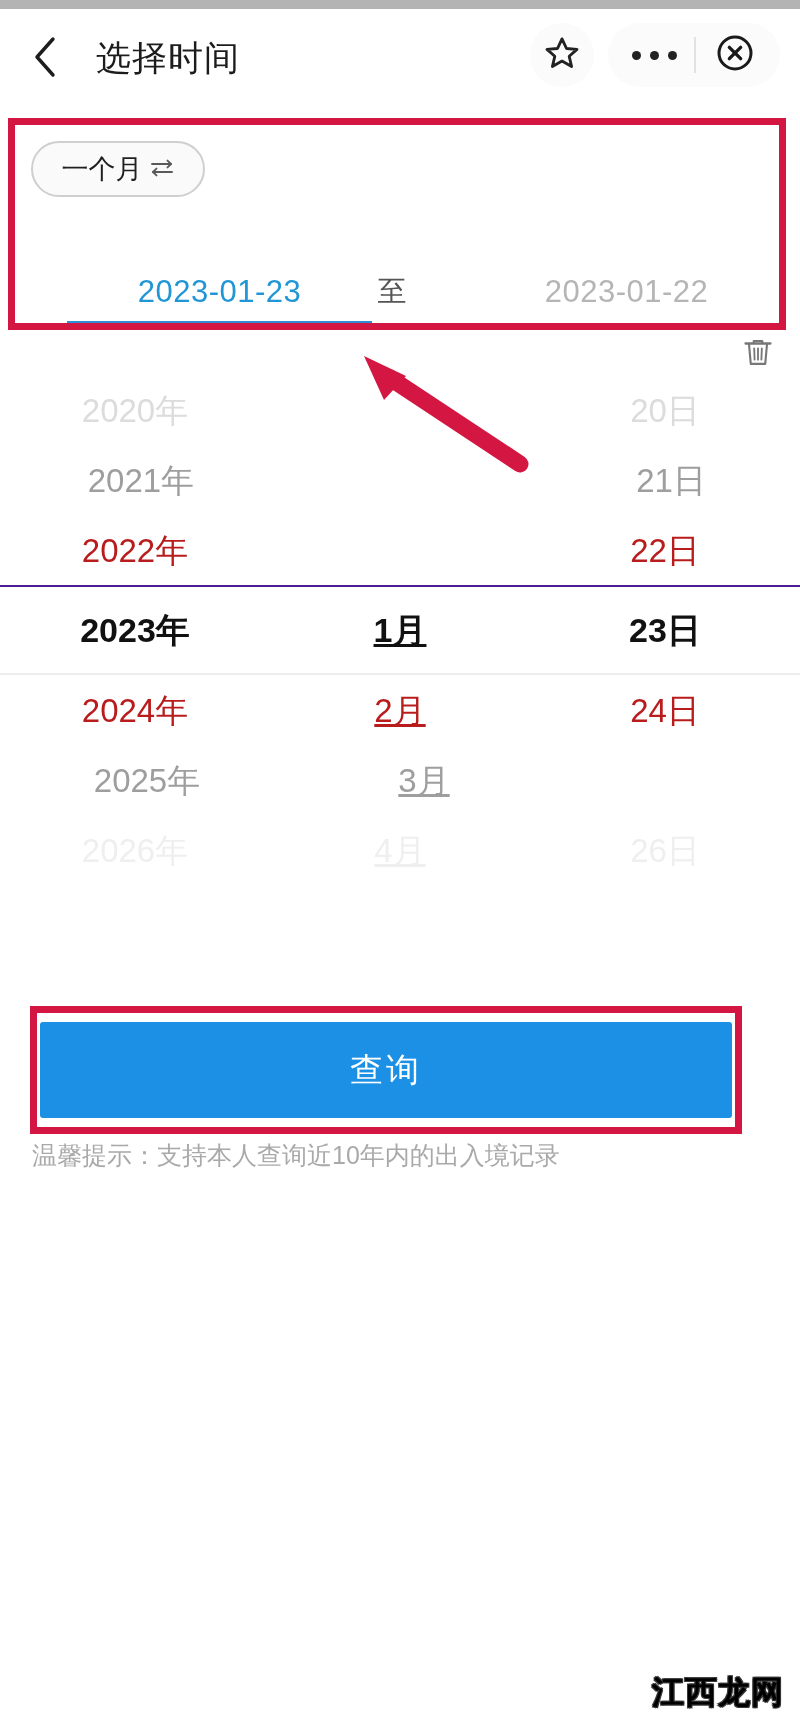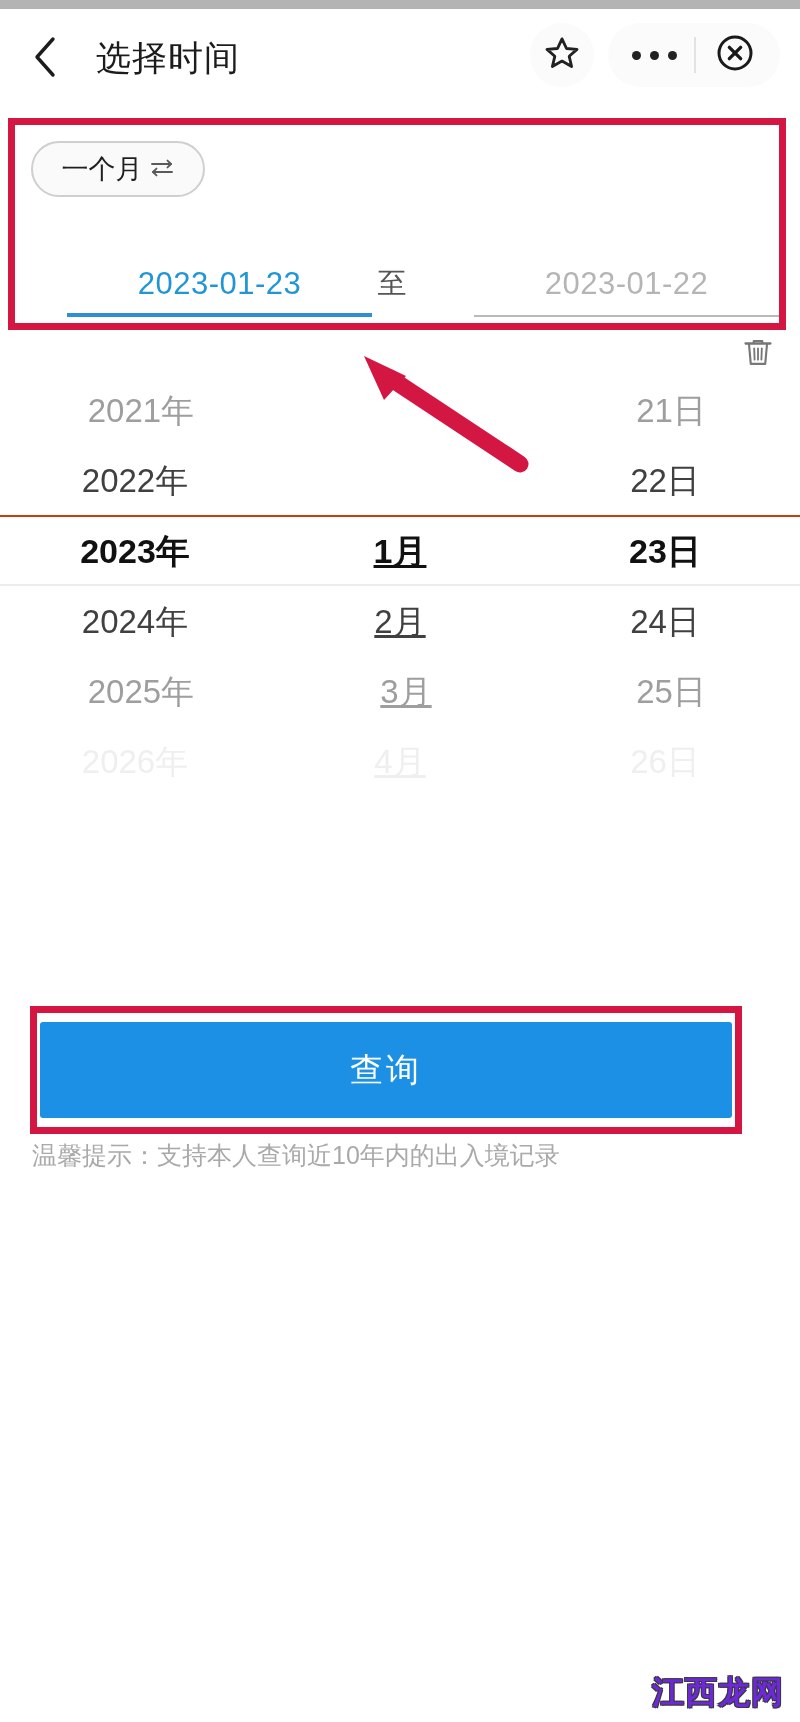--- a/index.html
+++ b/index.html
@@ -142,21 +142,21 @@
     color: #5a5a5a;
     line-height: 1;
   }
 
   .date-row {
     position: absolute;
     left: 0; top: 118px;
     width: 764px;
     height: 80px;
     display: flex;
-    align-items: center;
+    align-items: flex-end;
     padding-left: 38px;
   }
   .date-field {
     position: relative;
     height: 64px;
     display: flex;
     align-items: center;
     justify-content: center;
     cursor: pointer;
   }
@@ -213,30 +213,30 @@
     font-size: 33px;
     line-height: 1;
     text-align: center;
     white-space: nowrap;
   }
   .cell-year  { width: 270px; }
   .cell-month { width: 260px; text-decoration: underline; }
   .cell-day   { width: 270px; }
 
   .picker-row.sel {
-    height: 71px;
-    border-top: 2px solid #c2410c;
+    height: 90px;
+    border-top: 2px solid #4c1d95;
     border-bottom: 2px solid #ececec;
   }
   .picker-row.sel .picker-cell {
     color: #111111;
     font-weight: bold;
     font-size: 34px;
   }
-  .picker-row.d2 .picker-cell { color: #404040; }
+  .picker-row.d2 .picker-cell { color: #b91c1c; }
   .picker-row.d3 .picker-cell { color: #9e9e9e; margin-left: 12px; }
   .picker-row.d4 .picker-cell { color: #dcdcdc; }
   .picker-row.d5 .picker-cell { color: #efefef; }
 
   
   .submit-wrap {
     position: absolute;
     left: 40px; top: 1022px;
     width: 692px;
     height: 96px;
@@ -262,21 +262,21 @@
     line-height: 1.2;
     white-space: nowrap;
   }
 
   
   .watermark {
     position: absolute;
     right: 16px; bottom: 14px;
     font-size: 32px;
     font-weight: bold;
-    color: #6d28d9;
+    color: #000000;
     letter-spacing: 1px;
     line-height: 1;
     -webkit-text-stroke: 3px #ffffff;
     paint-order: stroke fill;
     text-shadow:
       -1px -1px 0 #3a3a3a,
        1px -1px 0 #3a3a3a,
       -1px  1px 0 #3a3a3a,
        1px  1px 0 #3a3a3a;
   }
@@ -363,20 +363,25 @@
         <path d="M5.6 6 L6.9 20.4 H17.1 L18.4 6" fill="none" stroke="#777" stroke-width="1.5" stroke-linejoin="round"></path>
         <line x1="9.3" y1="9.4" x2="9.6" y2="17.4" stroke="#777" stroke-width="1.3" stroke-linecap="round"></line>
         <line x1="12" y1="9.4" x2="12" y2="17.4" stroke="#777" stroke-width="1.3" stroke-linecap="round"></line>
         <line x1="14.7" y1="9.4" x2="14.4" y2="17.4" stroke="#777" stroke-width="1.3" stroke-linecap="round"></line>
       </svg>
     </span>
   </div>
 
   <div class="picker">
 
+    <div class="picker-row d4">
+      <div class="picker-cell cell-year">2020年</div>
+      <div class="picker-cell cell-month"></div>
+      <div class="picker-cell cell-day">20日</div>
+    </div>
 
     <div class="picker-row d3">
       <div class="picker-cell cell-year">2021年</div>
       <div class="picker-cell cell-month"></div>
       <div class="picker-cell cell-day">21日</div>
     </div>
 
     <div class="picker-row d2">
       <div class="picker-cell cell-year">2022年</div>
       <div class="picker-cell cell-month"></div>
@@ -391,21 +396,20 @@
 
     <div class="picker-row d2">
       <div class="picker-cell cell-year">2024年</div>
       <div class="picker-cell cell-month">2月</div>
       <div class="picker-cell cell-day">24日</div>
     </div>
 
     <div class="picker-row d3">
       <div class="picker-cell cell-year">2025年</div>
       <div class="picker-cell cell-month">3月</div>
-      <div class="picker-cell cell-day">25日</div>
     </div>
 
     <div class="picker-row d5">
       <div class="picker-cell cell-year">2026年</div>
       <div class="picker-cell cell-month">4月</div>
       <div class="picker-cell cell-day">26日</div>
     </div>
   </div>
 
   <div class="submit-wrap">

